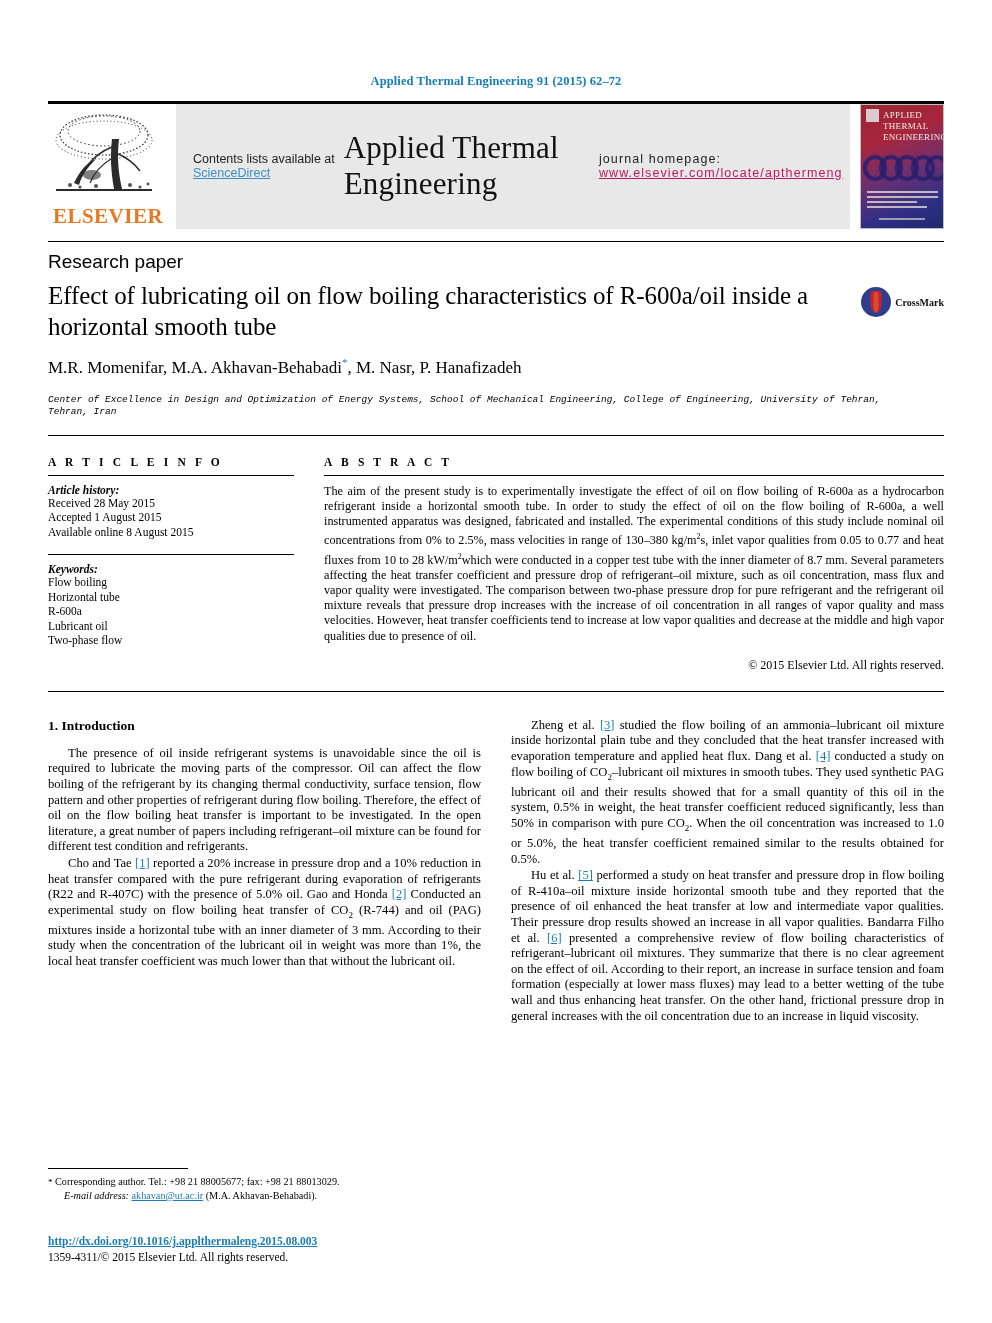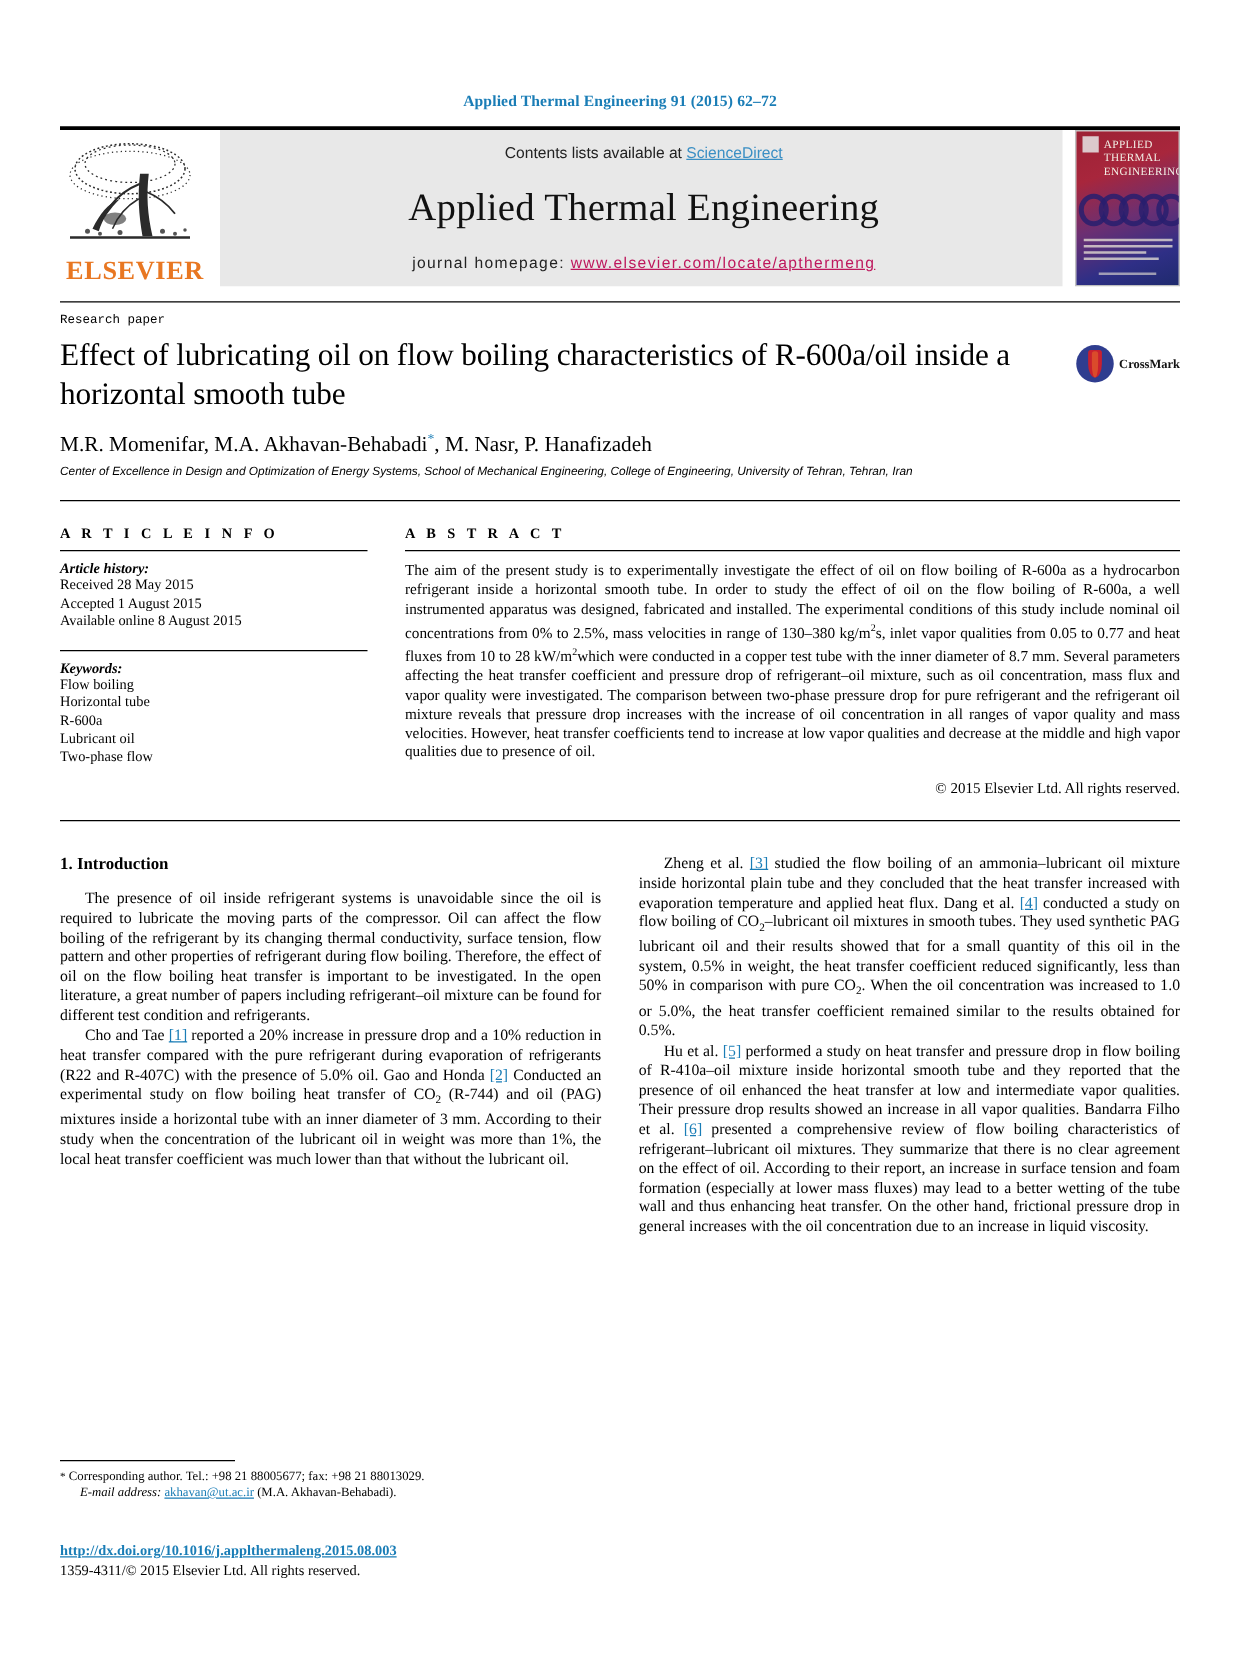--- a/index.html
+++ b/index.html
@@ -45,24 +45,24 @@
     color: #E87722;
     font-size: 21px;
     letter-spacing: .5px;
     line-height: 1;
     margin-top: 1px;
     font-weight: bold;
   }
   .journal-band {
     flex: 1 1 auto;
     background: #e8e8e8;
-    display: flex; flex-direction: column;
+    display: flex; flex-direction: row;
     justify-content: space-between;
     align-items: center;
-    padding: 11px 0 12px 4px;
+    padding: 11px 0 12px 17px;
     margin: 0 10px 0 8px;
   }
   .contents-line {
     font-family: "Liberation Sans", sans-serif;
     font-size: 12.5px;
     color: #222;
   }
   .contents-line .sd { color: #3b8fc4; }
   .journal-name {
     font-family: "Liberation Serif", serif;
@@ -88,22 +88,22 @@
   .cover .cov-title { position:absolute; left:22px; top:5px; right:17px; color:#f2efe6; font-family:"Liberation Serif",serif; font-size:9px; line-height:11px; letter-spacing:.3px;}
   .cover .rings { position:absolute; left:0; right:0; top:50px; height:28px; }
   .cover .ring { position:absolute; top:0; width:24px; height:26px; border:4px solid rgba(40,30,110,.85); border-radius:50%; }
   .cover .cov-auth { position:absolute; left:6px; right:5px; top:86px; }
   .cover .cov-auth i { display:block; height:2px; background:rgba(235,230,215,.75); margin-bottom:3px; }
   .cover .cov-foot { position:absolute; left:18px; right:18px; bottom:8px; height:2px; background:rgba(235,230,215,.6); }
 
   
   .ruleA { border-top: 1px solid #000; margin-top: 12px; }
   .article-type {
-    font-family: Liberation Mono, monospace;
-    font-size: 10px;
+    font-family: Liberation Sans, sans-serif;
+    font-size: 19px;
     margin-top: 9px;
   }
   .title-row { display:flex; align-items:flex-start; justify-content:space-between; }
   .paper-title {
     font-family: "Liberation Serif", serif;
     font-size: 25px;
     line-height: 31px;
     font-weight: normal;
     margin: 7px 0 0 0;
     max-width: 780px;
@@ -115,25 +115,25 @@
   .cm-badge::after{ content:""; position:absolute; left:50%; top:5px; transform:translateX(-50%); width:5px; height:21px; background:#e05a2b; opacity:.75; border-radius:2px 2px 50% 50%; }
   .cm-text { font-family:"Liberation Serif",serif; font-size:10px; font-weight:bold; color:#111; }
 
   .authors {
     font-family: "Liberation Serif", serif;
     font-size: 17px;
     margin-top: 14px;
   }
   .authors sup { color:#1a7db6; font-size:11px; }
   .affil {
-    font-family: Liberation Sans, sans-serif;
+    font-family: Liberation Mono, monospace;
     font-style: italic;
     font-size: 9.5px;
     line-height: 12.5px;
-    margin-top: 6px;
+    margin-top: 16px;
     max-width: 840px;
   }
 
   
   .ruleB { border-top: 1px solid #000; margin-top: 16px; }
   .info-abs { display:flex; gap:30px; margin-top: 20px; }
   .col-info { width: 246px; flex:0 0 246px; }
   .col-abs  { flex:1 1 auto; }
   .sec-label {
     font-family: "Liberation Serif", serif;

